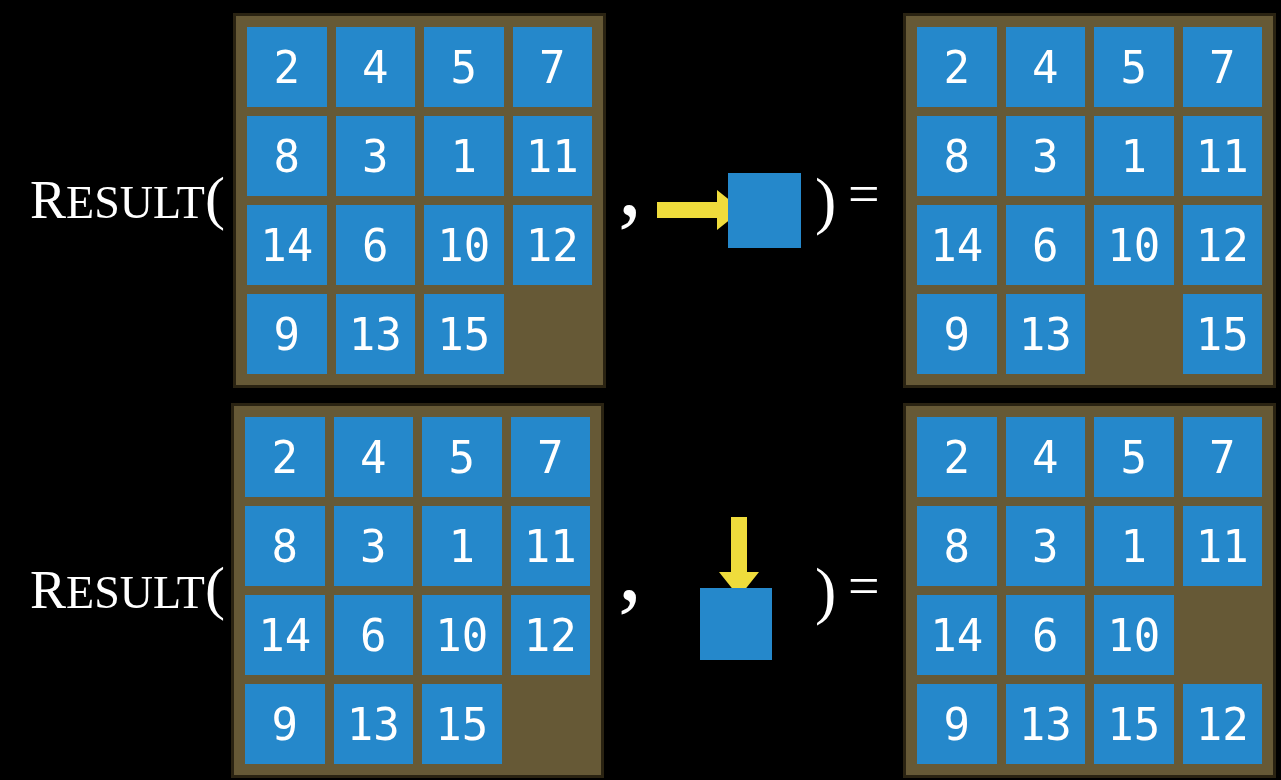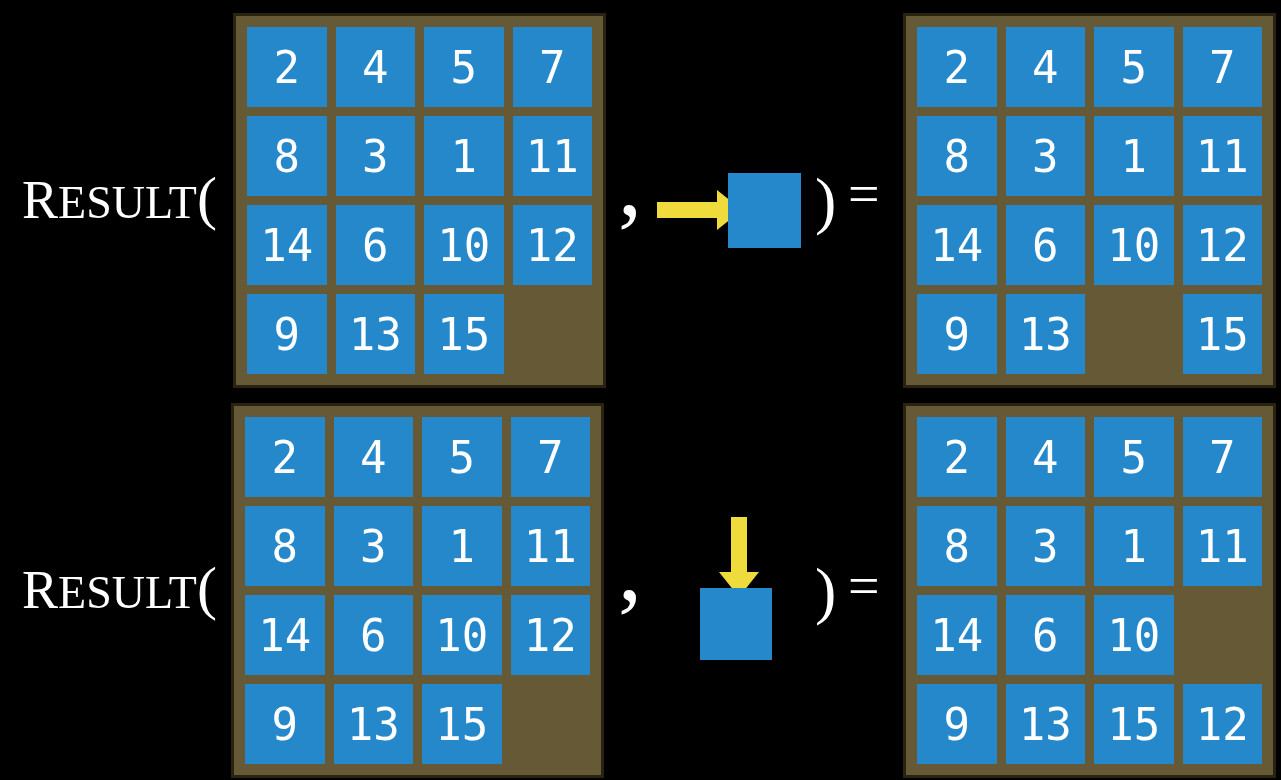--- a/index.html
+++ b/index.html
@@ -4,21 +4,21 @@
 <style>
   html,body { margin:0; padding:0; background:#000; }
   .slide {
     position:relative; width:1281px; height:780px;
     background:var(--background,#000);
     overflow:hidden;
     font-family:"Liberation Serif", serif;
     color:var(--text-white,#fff);
   }
   
-  .result-label { position:absolute; left:22px; line-height:1; font-size:54px; white-space:nowrap; }
+  .result-label { position:absolute; left:30px; line-height:1; font-size:54px; white-space:nowrap; }
   .result-label .rest { font-size:46px; }
   .result-label .open-paren { font-size:60px; }
   #label1 { top:168px; }
   #label2 { top:558px; }
 
   
   .puzzle-frame {
     position:absolute; width:373px; height:375px;
     box-sizing:border-box;
     background:var(--frame-brown,#665936);

